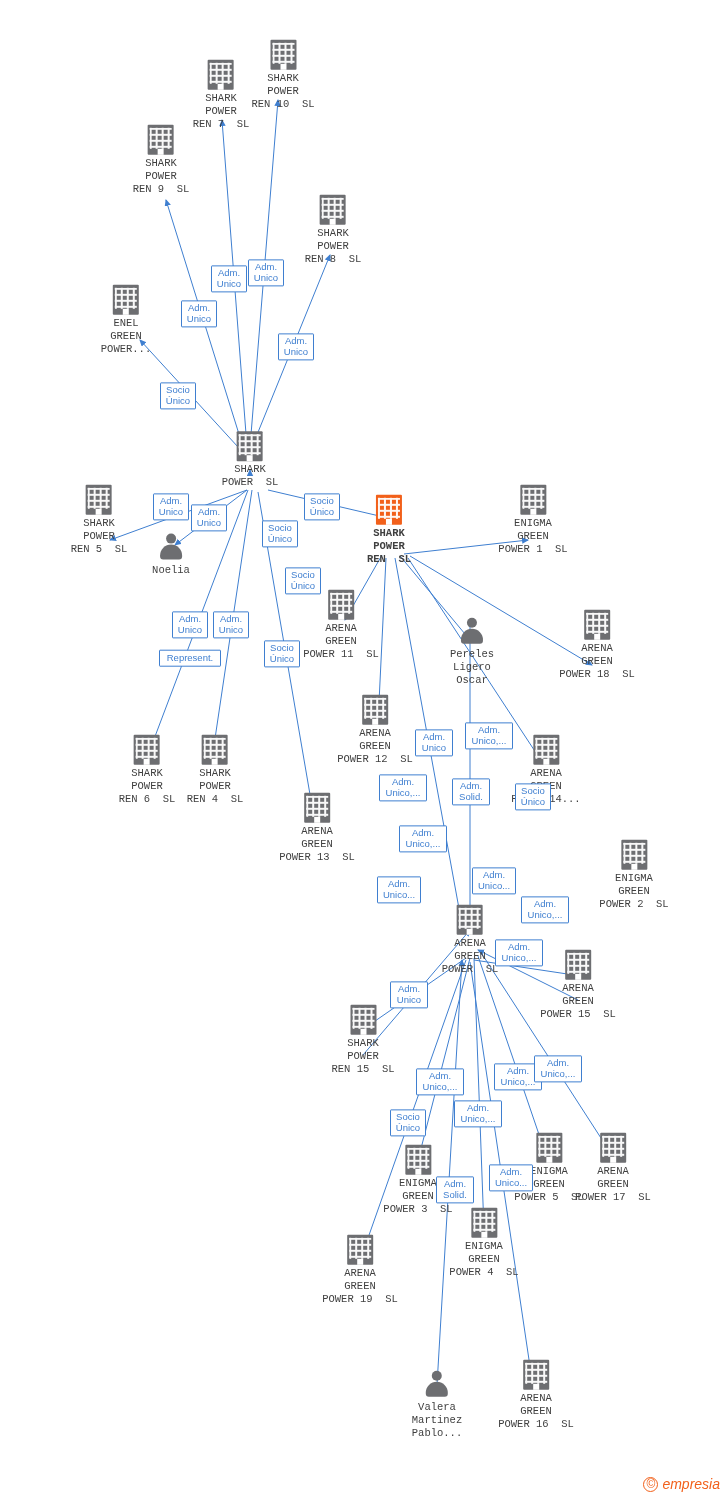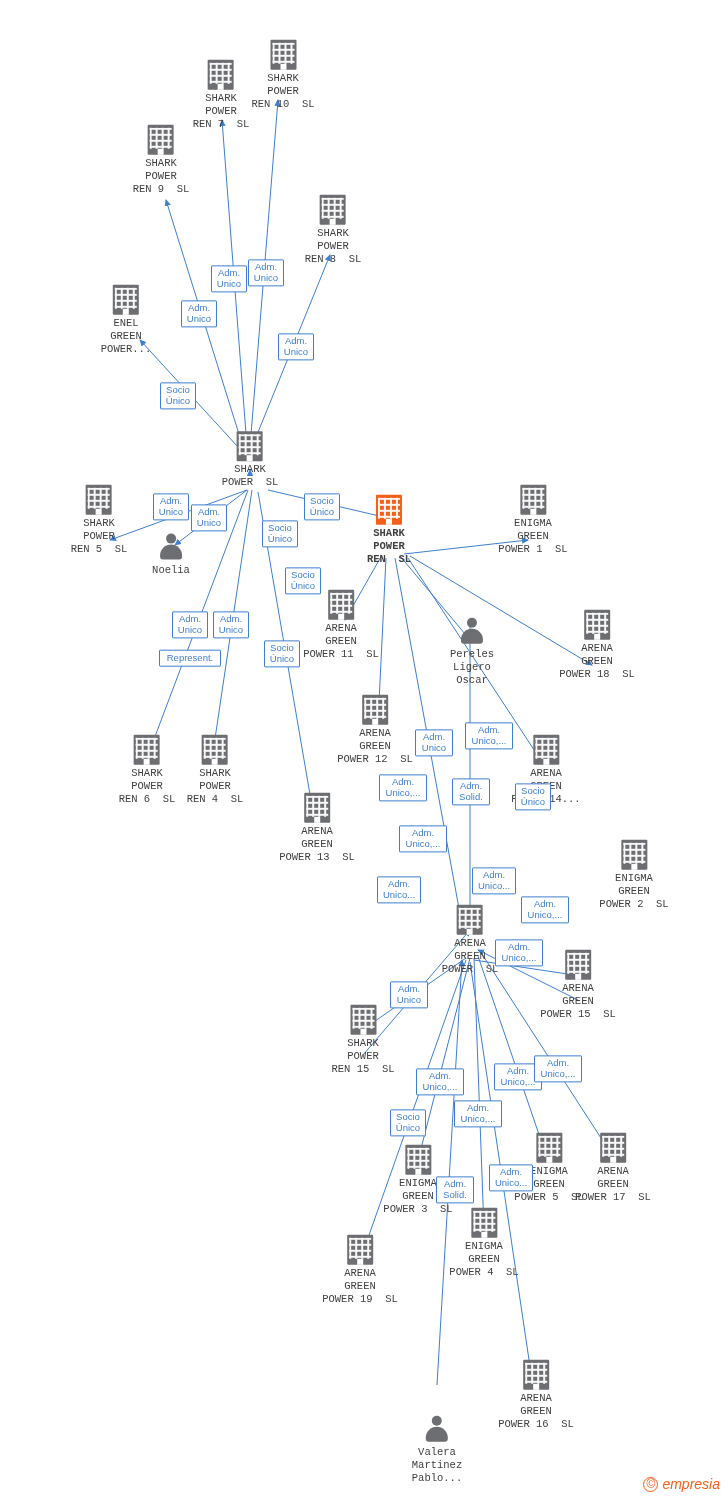--- a/index.html
+++ b/index.html
@@ -216,21 +216,21 @@
         <span class="label">ENIGMA<br>GREEN<br>POWER&nbsp;4&nbsp;&nbsp;SL</span>
       </div>
       <div class="node company" style="left: 360px; top: 1270px;">
         <div class="bldg"></div>
         <span class="label">ARENA<br>GREEN<br>POWER&nbsp;19&nbsp;&nbsp;SL</span>
       </div>
       <div class="node company" style="left: 536px; top: 1395px;">
         <div class="bldg"></div>
         <span class="label">ARENA<br>GREEN<br>POWER&nbsp;16&nbsp;&nbsp;SL</span>
       </div>
-      <div class="node person" style="left: 437px; top: 1450px;">
+      <div class="node person" style="left: 437px; top: 1405px;">
         <div class="person-ico"></div>
         <span class="label">Valera<br>Martinez<br>Pablo...</span>
       </div>
     </div>
   <div id="relations-layer">
       <div class="rel" style="left: 229px; top: 279px; width: 36px;">Adm.
 Unico</div>
       <div class="rel" style="left: 266px; top: 273px; width: 36px;">Adm.
 Unico</div>
       <div class="rel" style="left: 199px; top: 314px; width: 36px;">Adm.

